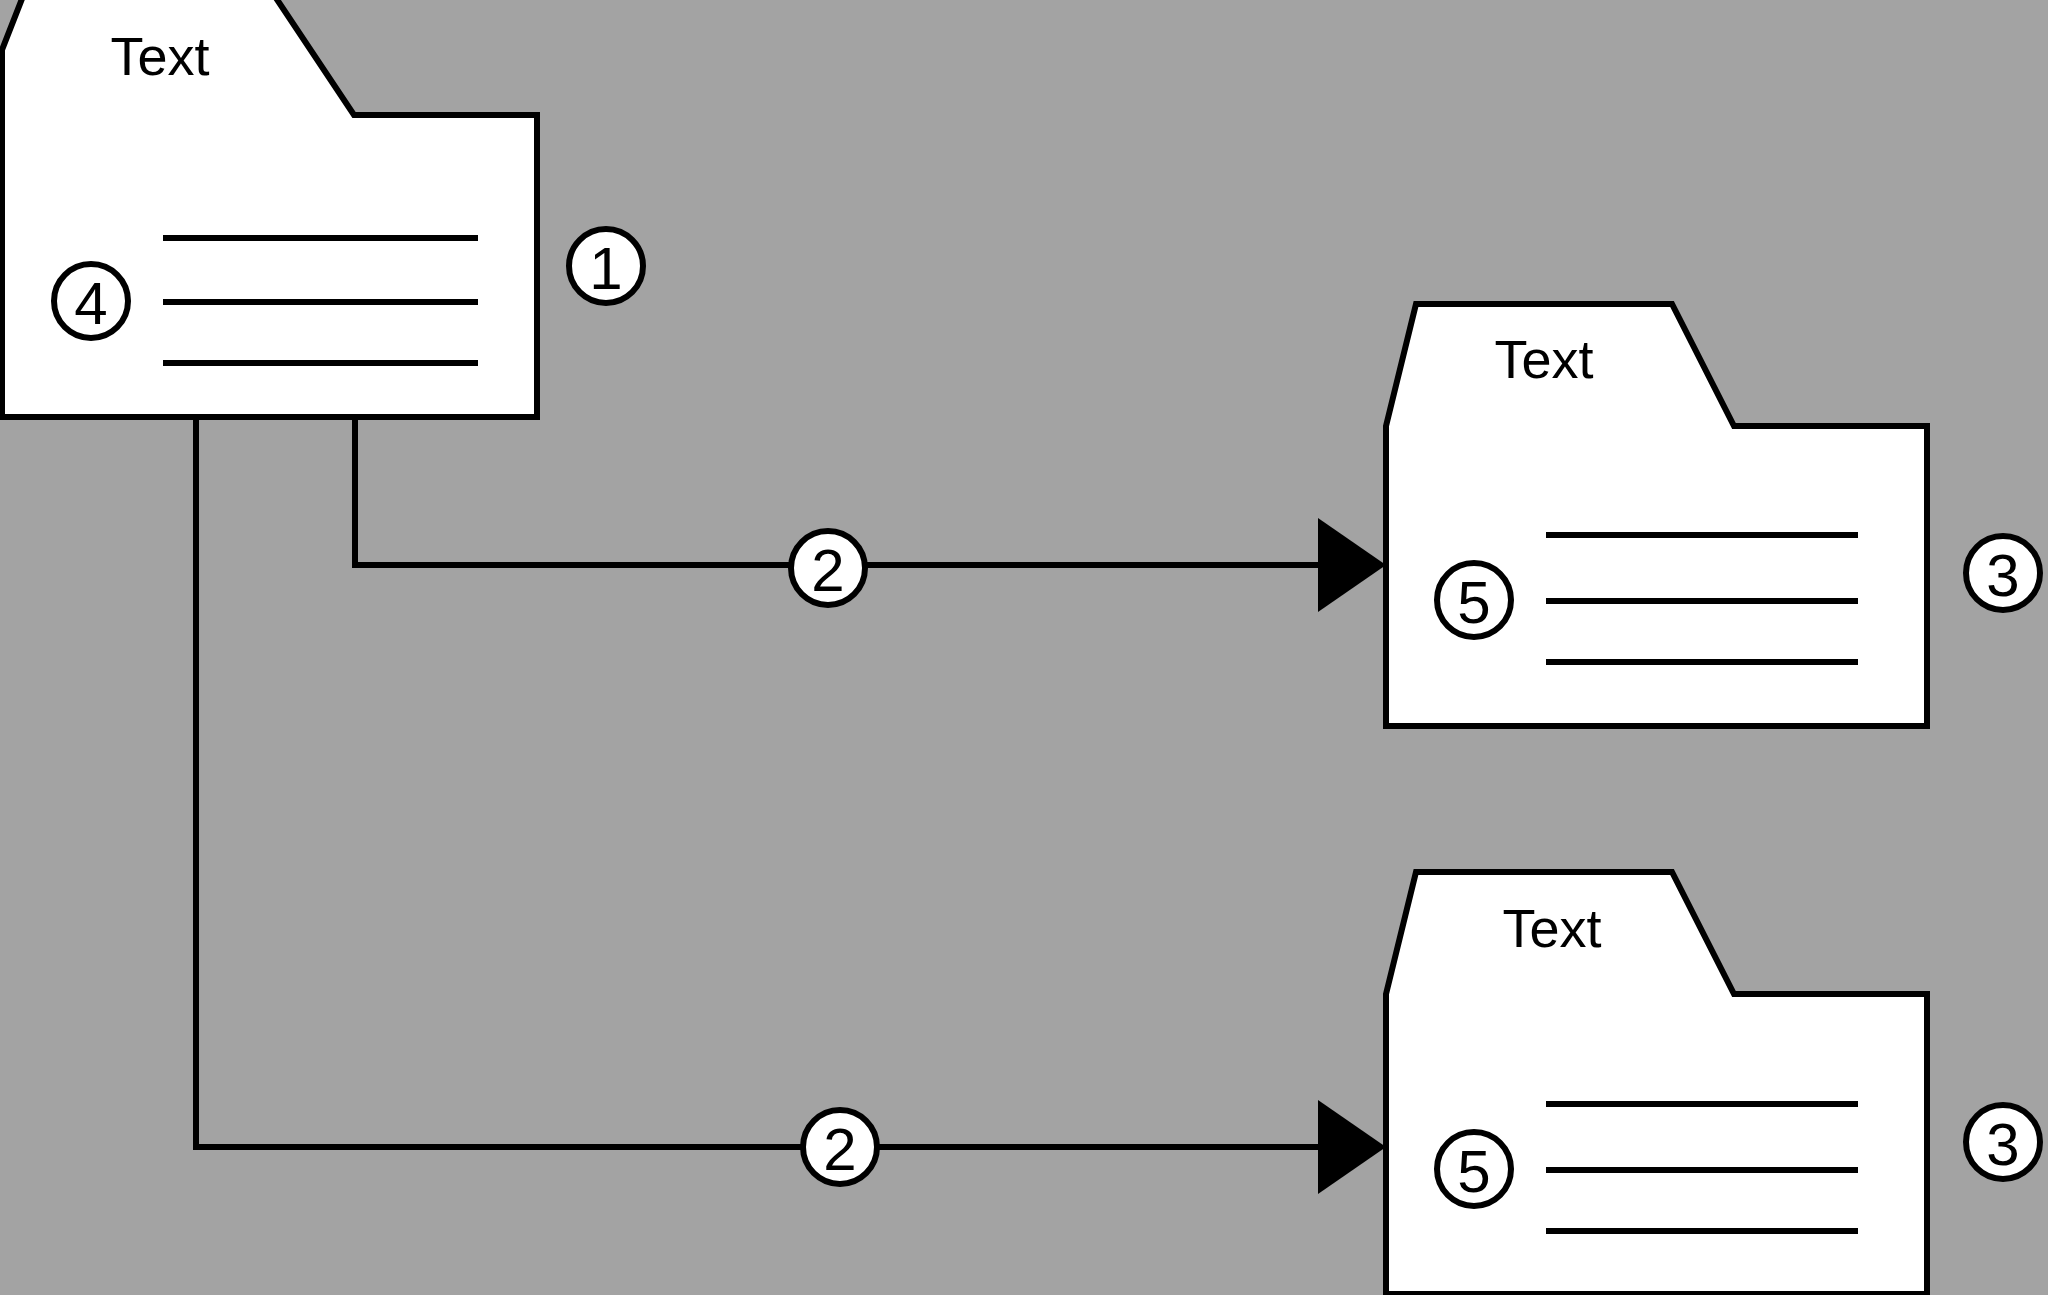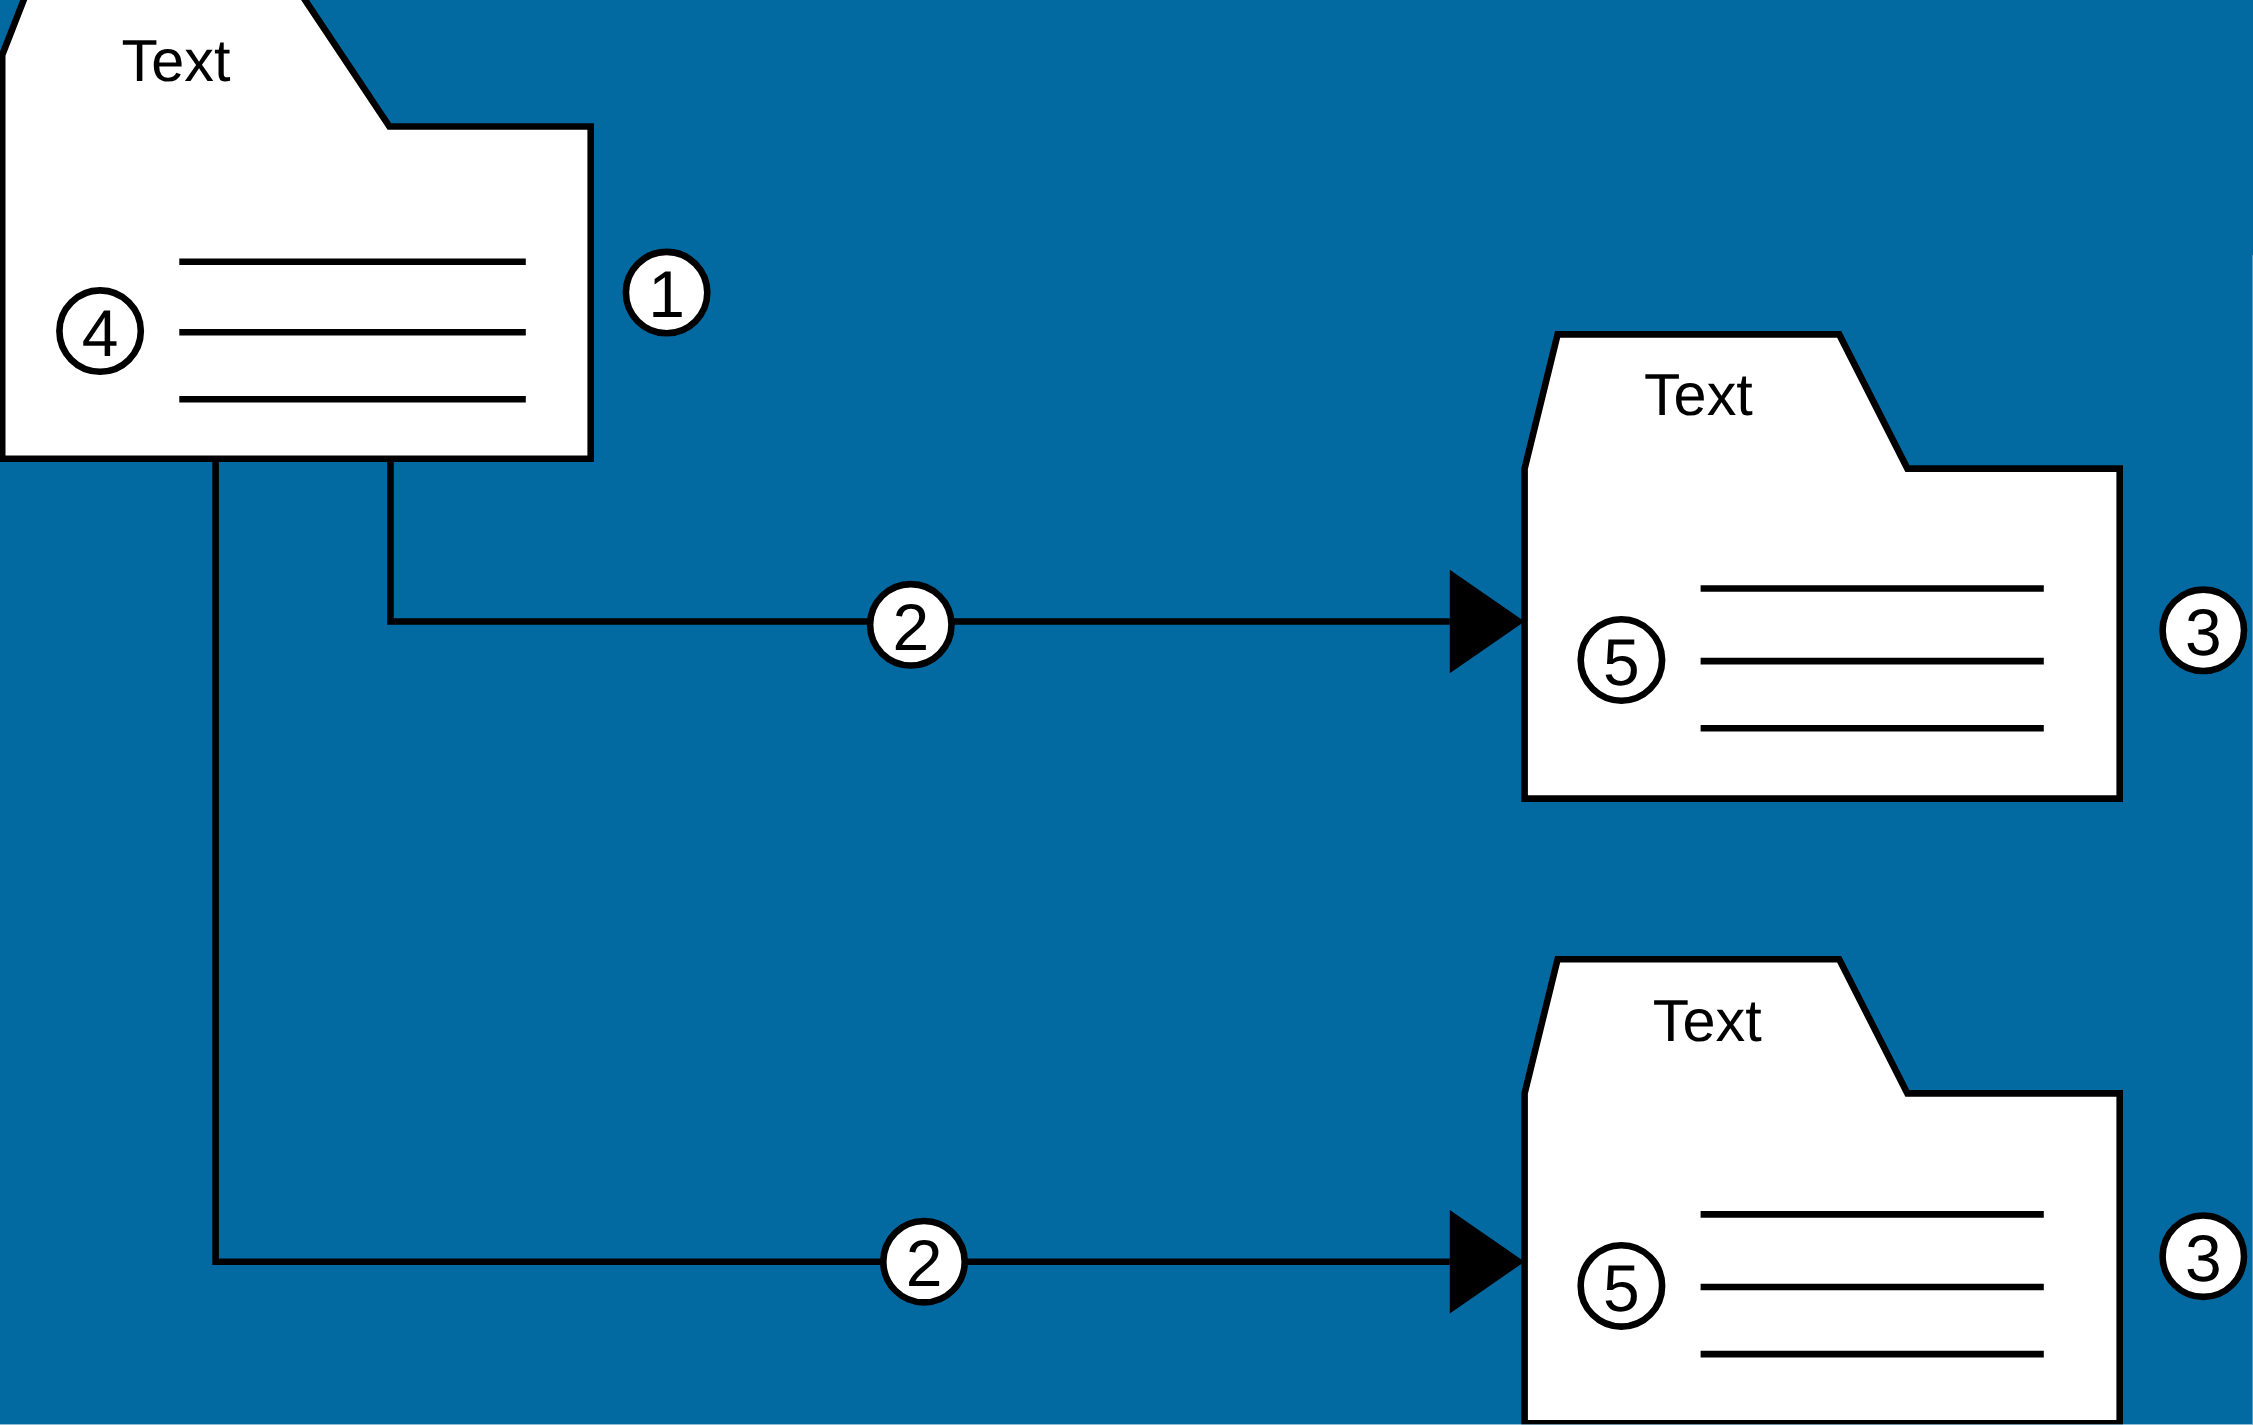--- a/index.html
+++ b/index.html
@@ -11,21 +11,21 @@
   body {
     width: 2048px;
     height: 1295px;
     font-family: "Liberation Sans", sans-serif;
     overflow: hidden;
   }
   #diagram-root {
     position: relative;
     width: 2048px;
     height: 1295px;
-    background: #0369a1;
+    background: #a3a3a3;
   }
   svg#diagram-canvas {
     position: absolute;
     top: 0;
     left: 0;
     width: 2048px;
     height: 1295px;
     display: block;
   }
   .folder-shape {

